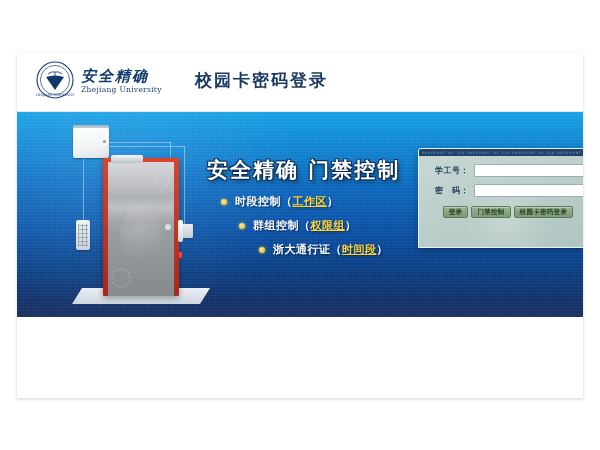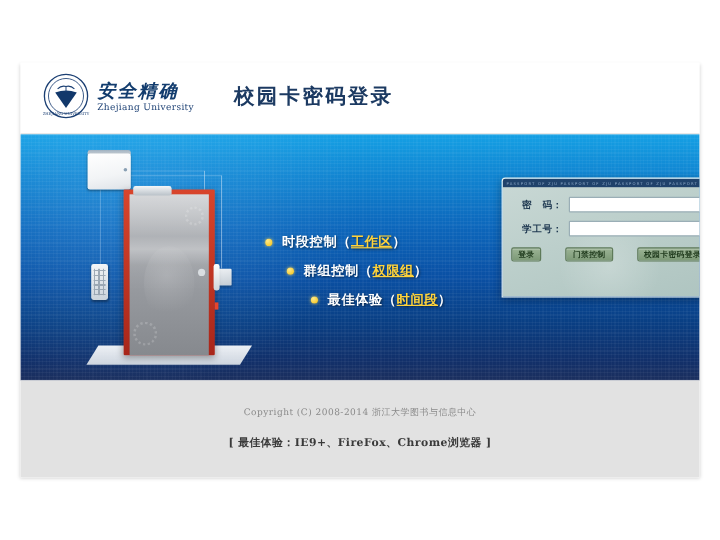--- a/index.html
+++ b/index.html
@@ -283,21 +283,21 @@
     font-size:8px; color:#203a52; font-weight:bold;
     letter-spacing:0.5px; text-align:right; margin-right:5px;
   }
   .finput {
     flex:1; height:13px;
     background:#ffffff;
     border:1px solid #9aaeb6;
     border-radius:1px;
   }
   .btn-row {
-    display:flex; gap:20px; justify-content:center;
+    display:flex; gap:3px; justify-content:center;
     padding-top:2px;
   }
   .btn {
     height:12px;
     padding:0 5px;
     background:linear-gradient(180deg,#9bb394 0%,#7d9a77 100%);
     border:1px solid #5e7a59;
     border-radius:2px;
     color:#1f3a1c;
     font-size:6.5px; font-weight:bold;
@@ -376,61 +376,58 @@
           <div class="door-gear dg1"></div>
           <div class="door-gear dg2"></div>
         </div>
         <div class="door-closer"></div>
         <div class="door-handle"></div>
         <div class="door-knob"></div>
         <div class="door-led"></div>
       </div>
     </div>
 
+    <div class="slogan">安全精确  门禁控制</div>
 
     <div class="bullets">
       <div class="bullet-row i1">
         <span class="dot"></span>
         <span>时段控制（</span>
         <span class="hl">工作区</span>
         <span>）</span>
       </div>
       <div class="bullet-row i2">
         <span class="dot"></span>
         <span>群组控制（</span>
         <span class="hl">权限组</span>
         <span>）</span>
       </div>
       <div class="bullet-row i3">
         <span class="dot"></span>
-        <span>最佳体验（</span>
+        <span>浙大通行证（</span>
         <span class="hl">时间段</span>
         <span>）</span>
       </div>
     </div>
 
     <div class="login">
       <div class="login-watermark"></div>
       <div class="login-strip">PASSPORT OF ZJU   PASSPORT OF ZJU   PASSPORT OF ZJU   PASSPORT OF ZJU   PAS</div>
       <div class="login-body">
         <div class="frow">
+          <span class="flabel">学工号：</span>
+          <input class="finput" type="text" placeholder="" style="">
+        </div>
+        <div class="frow">
           <span class="flabel">密　码：</span>
           <input class="finput" type="password" placeholder="" style="">
-        </div>
-        <div class="frow">
-          <span class="flabel">学工号：</span>
-          <input class="finput" type="text" placeholder="" style="">
         </div>
         <div class="btn-row">
           <div class="btn">登录</div>
           <div class="btn">门禁控制</div>
           <div class="btn">校园卡密码登录</div>
         </div>
       </div>
     </div>
   </div>
 
-  <div class="footer">
-    <div class="footer-line1">Copyright (C) 2008-2014 浙江大学图书与信息中心</div>
-    <div class="footer-line2">[ 最佳体验：IE9+、FireFox、Chrome浏览器 ]</div>
-  </div>
 
 </div>
 
 </body></html>

